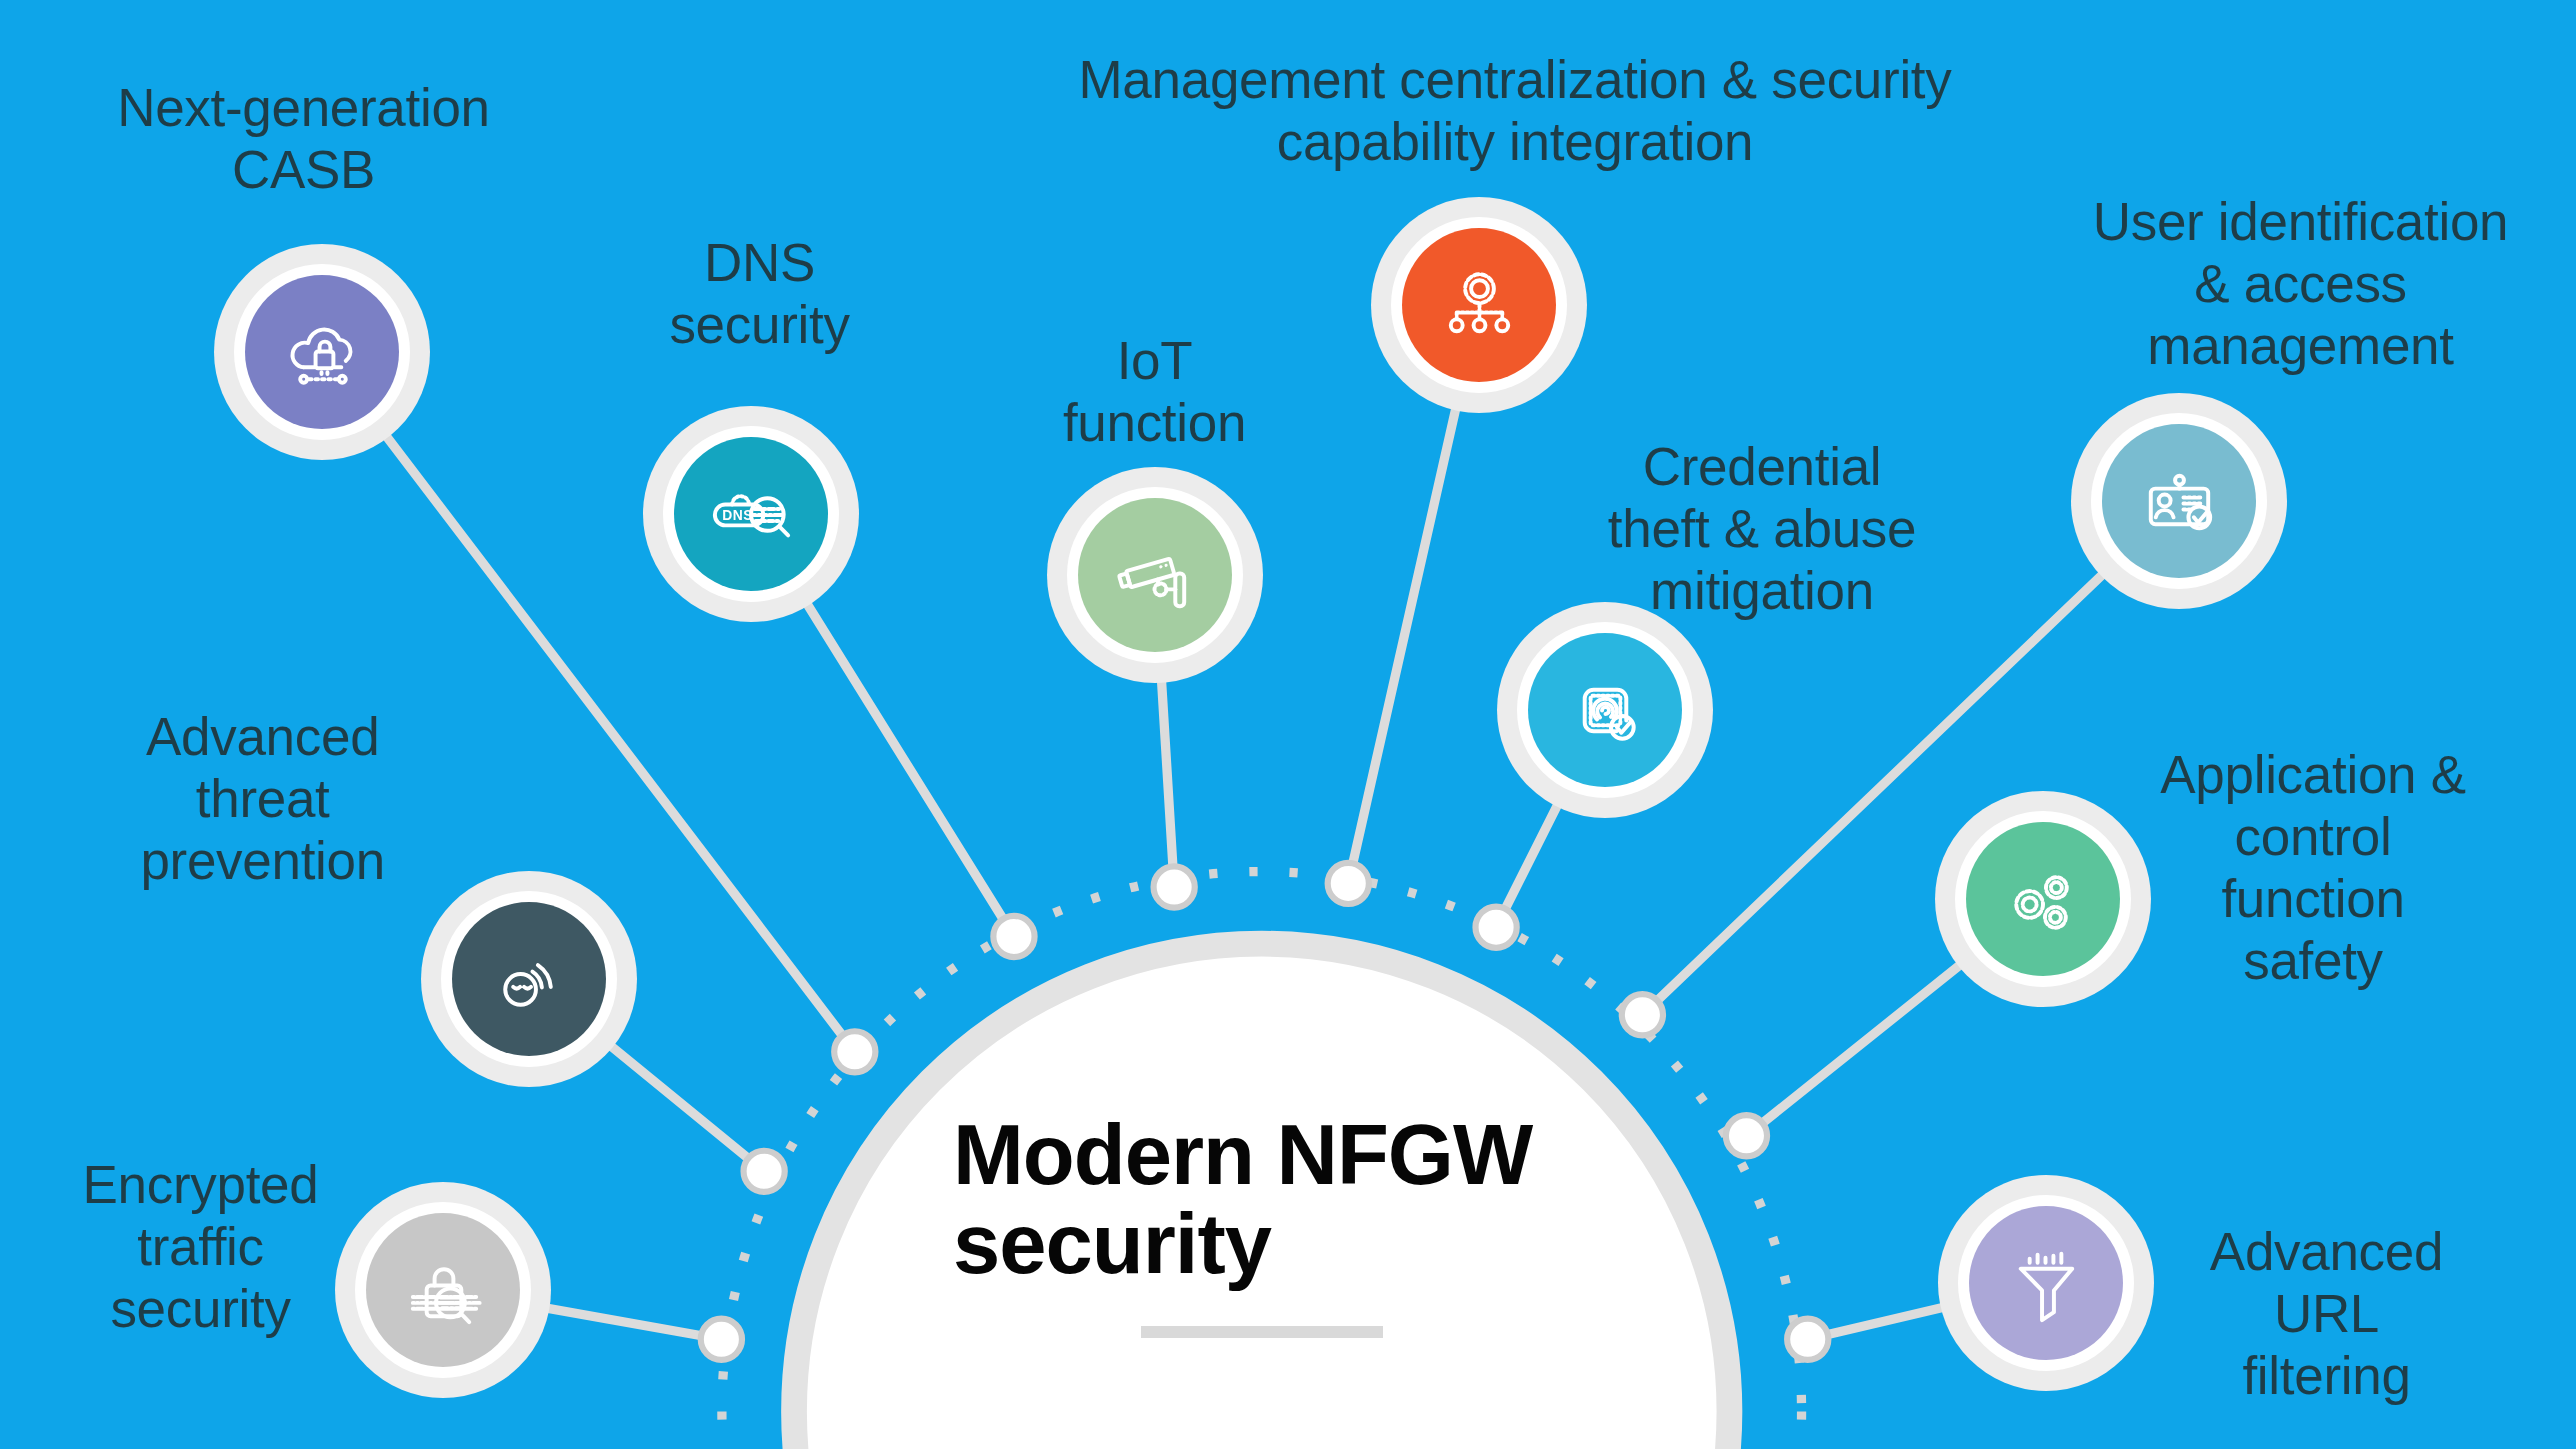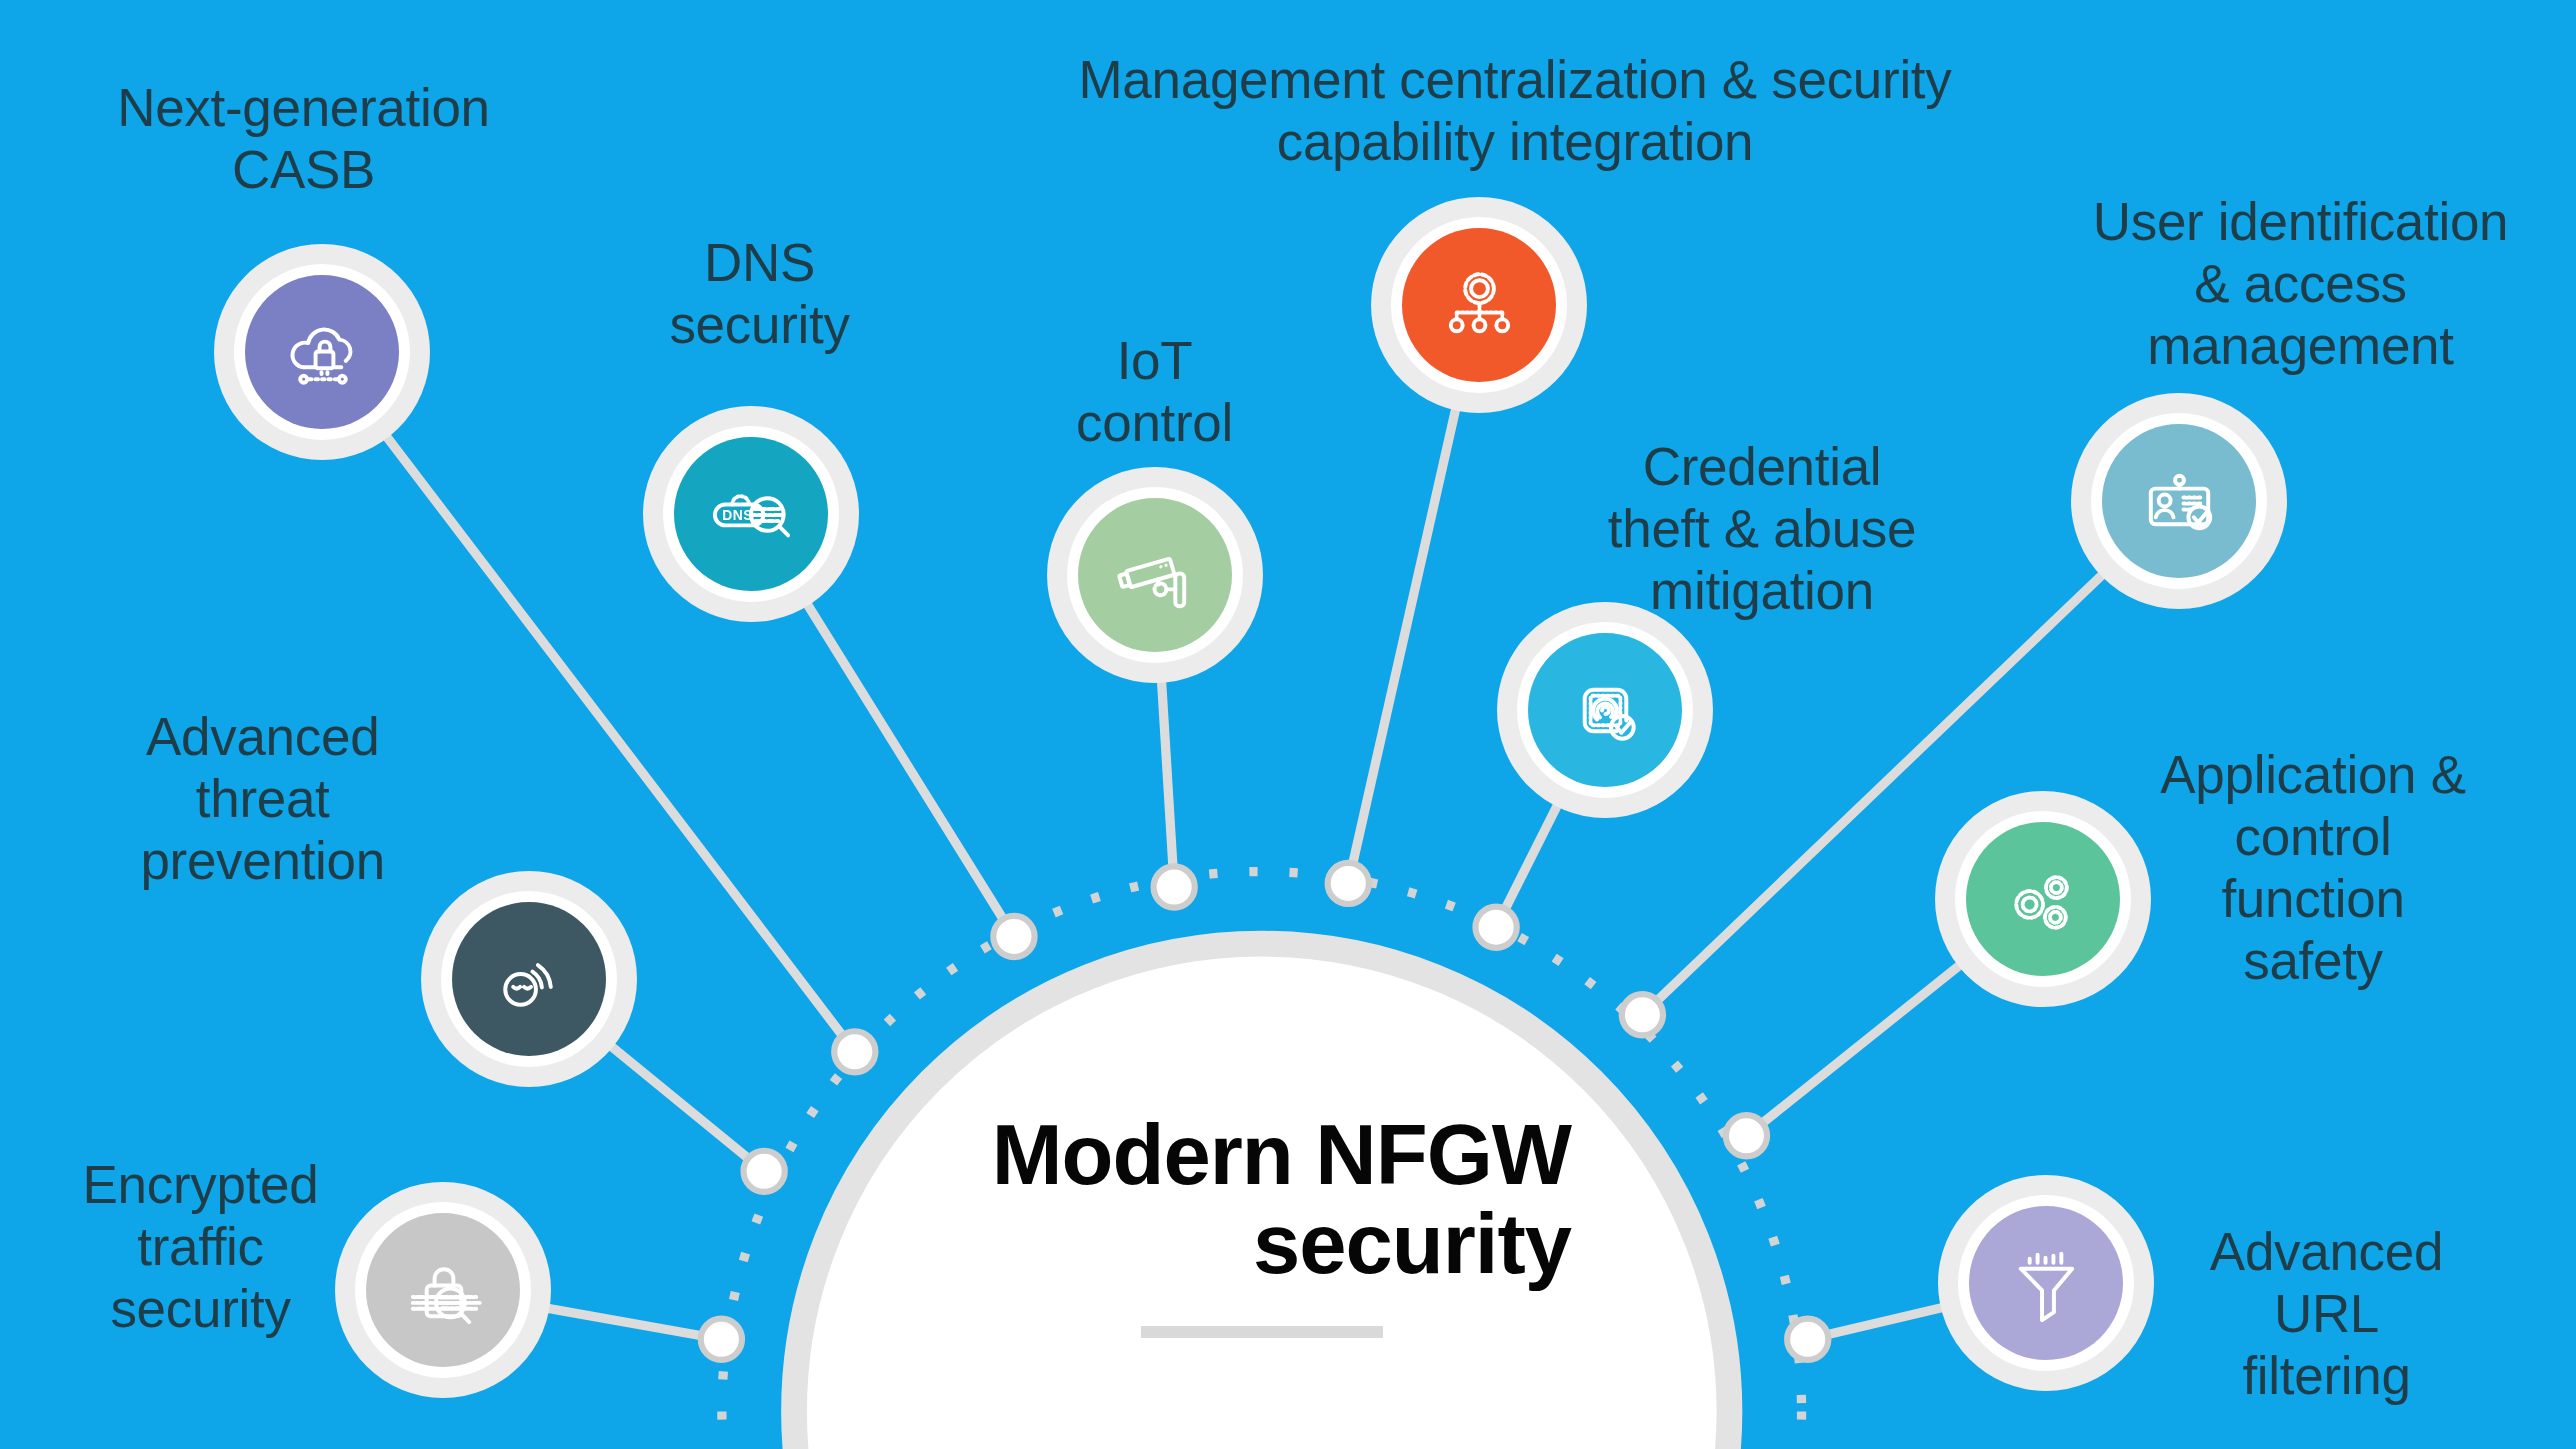--- a/index.html
+++ b/index.html
@@ -11,21 +11,21 @@
   .feature{position:absolute;z-index:3;}
   .ring{width:216px;height:216px;border-radius:50%;background:#ececec;
         display:flex;align-items:center;justify-content:center;}
   .whitegap{width:176px;height:176px;border-radius:50%;background:#ffffff;
         display:flex;align-items:center;justify-content:center;}
   .disc{width:154px;height:154px;border-radius:50%;
         display:flex;align-items:center;justify-content:center;}
   .disc svg{width:99px;height:99px;display:block;}
   .flabel{position:absolute;z-index:4;text-align:center;white-space:pre-line;
         color:#1e3d48;font-size:53px;line-height:1.17;font-weight:400;letter-spacing:-0.3px;}
-  #hub-title{position:absolute;z-index:5;left:953px;top:1110px;width:618px;text-align:right;
+  #hub-title{position:absolute;z-index:5;left:953px;top:1110px;width:618px;text-align:left;
         color:#060606;font-weight:700;font-size:85px;line-height:1.05;letter-spacing:-1px;}
   #title-bar{margin:37px auto 0 auto;width:242px;height:12px;background:#d9d9d9;}
 </style>
 </head>
 <body>
 
 <div id="canvas">
   <svg id="wires" width="2576" height="1449" viewBox="0 0 5000 2813">
       <circle cx="2449" cy="2740" r="1048" fill="none" stroke="#d4d4d4" stroke-width="18" stroke-dasharray="16 62"></circle>
       <line x1="625" y1="683" x2="1659" y2="2042" stroke="#dcdcdc" stroke-width="18" stroke-linecap="round"></line>
@@ -105,21 +105,21 @@
     </g>
     <circle fill="none" stroke="#ffffff" stroke-width="4" stroke-linecap="round" stroke-linejoin="round" stroke-dasharray="2.2 2.2" cx="55" cy="64" r="6"></circle>
     <path fill="none" stroke="#ffffff" stroke-width="4" stroke-linecap="round" stroke-linejoin="round" d="M61 64 H70"></path>
     <rect fill="none" stroke="#ffffff" stroke-width="4" stroke-linecap="round" stroke-linejoin="round" x="70" y="48" width="9" height="33" rx="4"></rect>
               </svg>
          </div>
        </div>
      </div>
       </div>
       <div class="flabel" style="left: 897px; top: 330px; width: 515px;">IoT
-control</div>
+function</div>
       <div class="feature" style="left: 1371px; top: 197px;">
         <div class="ring">
        <div class="whitegap">
          <div class="disc" style="background:#f1592a">
            <svg viewBox="0 0 100 100">
     <circle fill="none" stroke="#ffffff" stroke-width="4" stroke-linecap="round" stroke-linejoin="round" cx="50" cy="33" r="8.5"></circle>
     <circle fill="none" stroke="#ffffff" stroke-width="4" stroke-linecap="round" stroke-linejoin="round" stroke-dasharray="4.6 3.2" cx="50" cy="33" r="14.5"></circle>
     <path fill="none" stroke="#ffffff" stroke-width="4" stroke-linecap="round" stroke-linejoin="round" stroke-dasharray="2.4 2.4" d="M50 49 V57 M27 57 H73 M27 57 v6 M50 57 v6 M73 57 v6"></path>
     <circle fill="none" stroke="#ffffff" stroke-width="4" stroke-linecap="round" stroke-linejoin="round" cx="27" cy="70" r="6"></circle>
                 <circle fill="none" stroke="#ffffff" stroke-width="4" stroke-linecap="round" stroke-linejoin="round" cx="50" cy="70" r="6"></circle>

